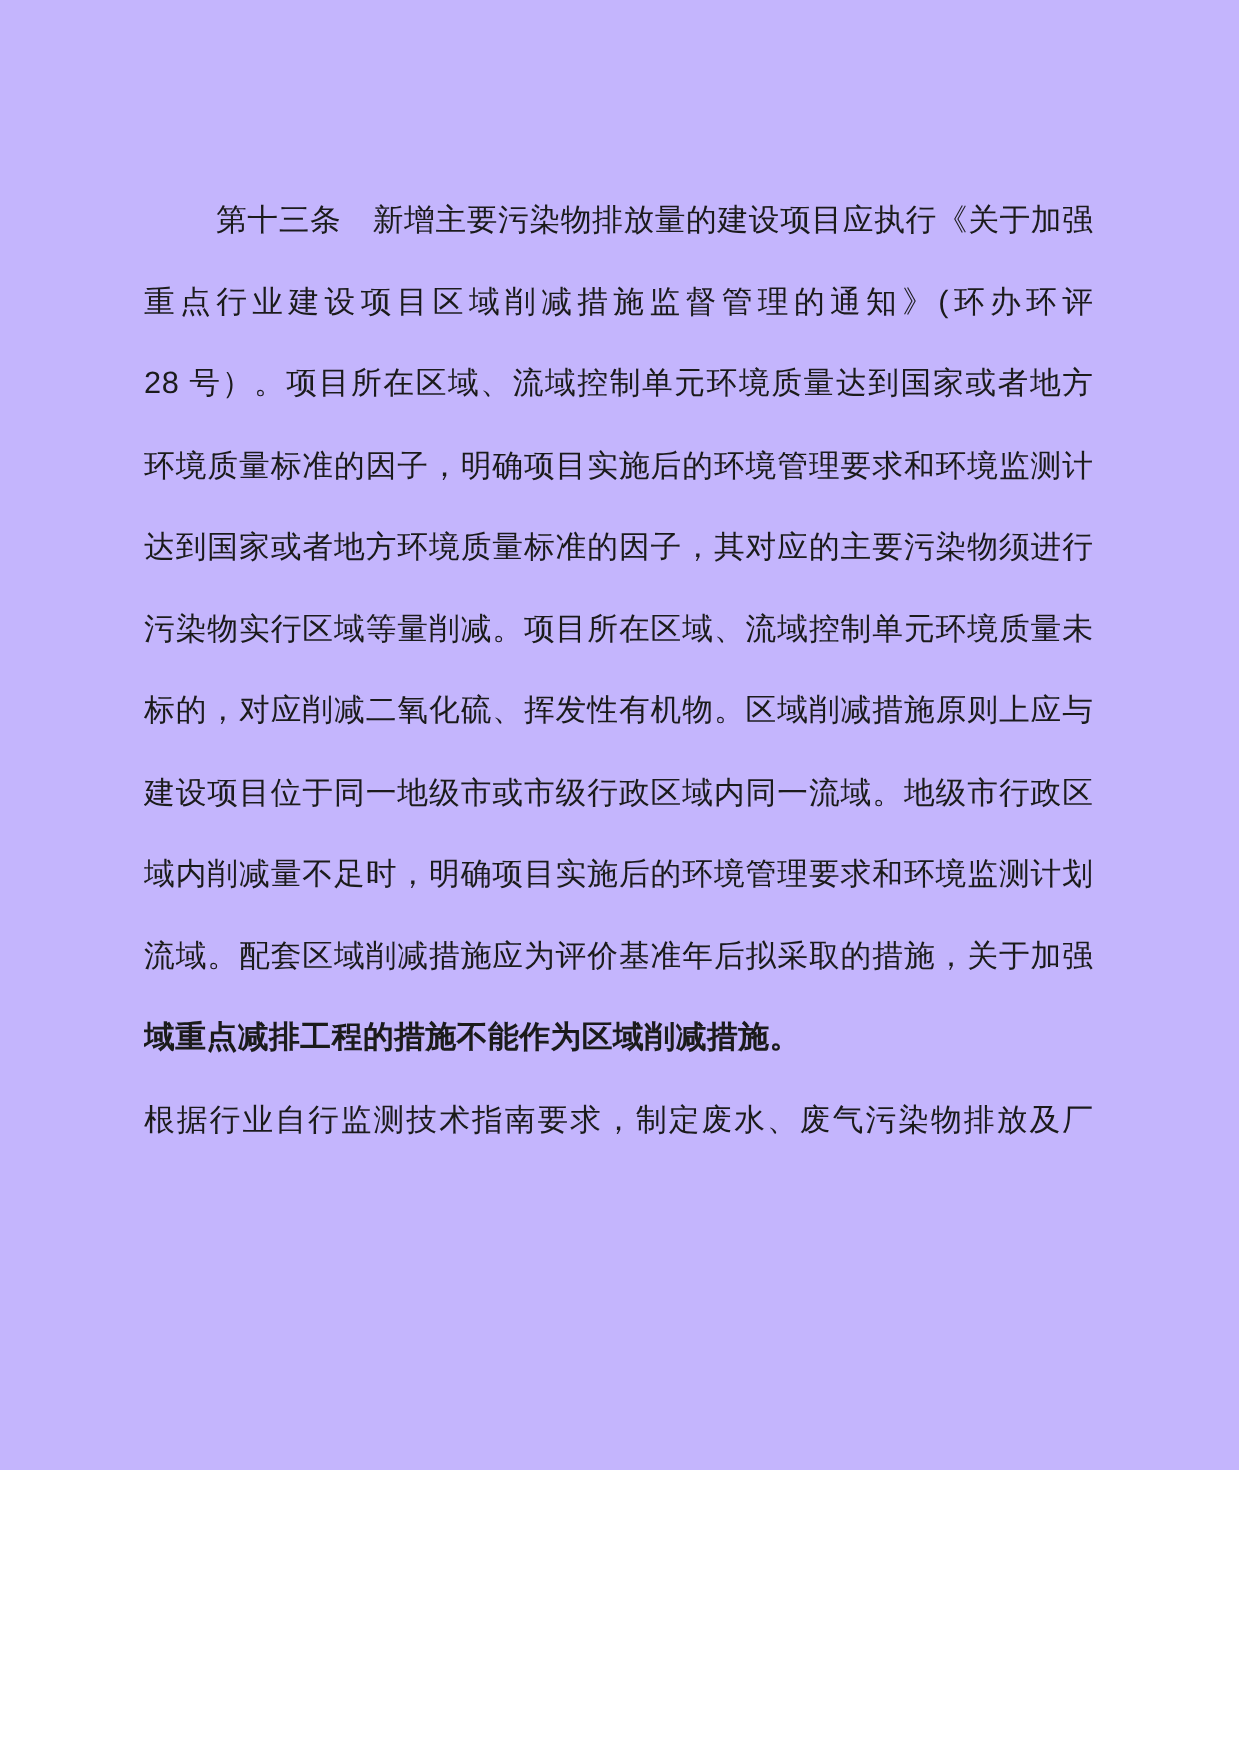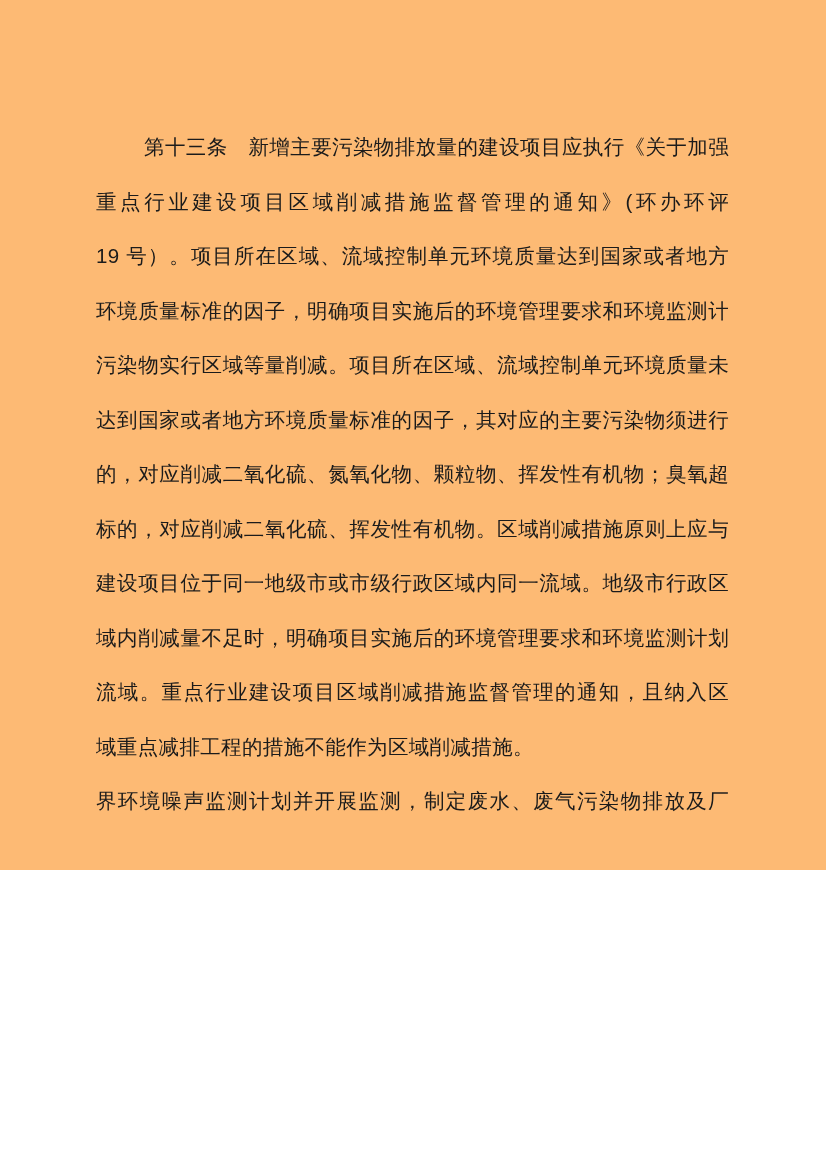--- a/index.html
+++ b/index.html
@@ -3,22 +3,22 @@
 <meta charset="utf-8">
 <style>
   html, body {
     margin: 0;
     padding: 0;
     background: #ffffff;
   }
   .page {
     position: relative;
     width: 826px;
-    height: 870px;
-    background: #fdba74;
+    height: 980px;
+    background: #c4b5fd;
     overflow: hidden;
     font-family: "Liberation Sans", sans-serif;
   }
   .doc-text {
     position: absolute;
     top: 120px;
     left: 96px;
     width: 633px;
     color: #1b1b1b;
   }
@@ -28,20 +28,21 @@
     height: 54.5px;
     letter-spacing: 0.35px;
     white-space: pre-wrap;
     text-align: justify;
     text-align-last: justify;
     overflow: hidden;
   }
   .line.natural {
     text-align: left;
     text-align-last: left;
+    font-weight: bold;
   }
   .line.indent {
     text-indent: 48px;
   }
   .footer {
     position: absolute;
     top: 1026px;
     right: 104px;
     display: flex;
     align-items: center;
@@ -59,31 +60,30 @@
   }
 </style>
 </head>
 <body>
 
 <div class="page">
 
   <div class="doc-text" id="doc-text">
       <div class="line indent">第十三条　新增主要污染物排放量的建设项目应执行《关于加强</div>
       <div class="line">重点行业建设项目区域削减措施监督管理的通知》(环办环评〔2020〕</div>
-      <div class="line">19 号）。项目所在区域、流域控制单元环境质量达到国家或者地方</div>
+      <div class="line">28 号）。项目所在区域、流域控制单元环境质量达到国家或者地方</div>
       <div class="line">环境质量标准的因子，明确项目实施后的环境管理要求和环境监测计划</div>
+      <div class="line">达到国家或者地方环境质量标准的因子，其对应的主要污染物须进行</div>
       <div class="line">污染物实行区域等量削减。项目所在区域、流域控制单元环境质量未</div>
-      <div class="line">达到国家或者地方环境质量标准的因子，其对应的主要污染物须进行</div>
-      <div class="line">的，对应削减二氧化硫、氮氧化物、颗粒物、挥发性有机物；臭氧超</div>
       <div class="line">标的，对应削减二氧化硫、挥发性有机物。区域削减措施原则上应与</div>
       <div class="line">建设项目位于同一地级市或市级行政区域内同一流域。地级市行政区</div>
       <div class="line">域内削减量不足时，明确项目实施后的环境管理要求和环境监测计划</div>
-      <div class="line">流域。重点行业建设项目区域削减措施监督管理的通知，且纳入区</div>
+      <div class="line">流域。配套区域削减措施应为评价基准年后拟采取的措施，关于加强</div>
       <div class="line natural">域重点减排工程的措施不能作为区域削减措施。</div>
-      <div class="line">界环境噪声监测计划并开展监测，制定废水、废气污染物排放及厂</div>
+      <div class="line">根据行业自行监测技术指南要求，制定废水、废气污染物排放及厂</div>
     </div>
 
   <div class="footer">
     <span class="dash">—</span>
     <span class="num">9</span>
     <span class="dash">—</span>
   </div>
 
 </div>
 

